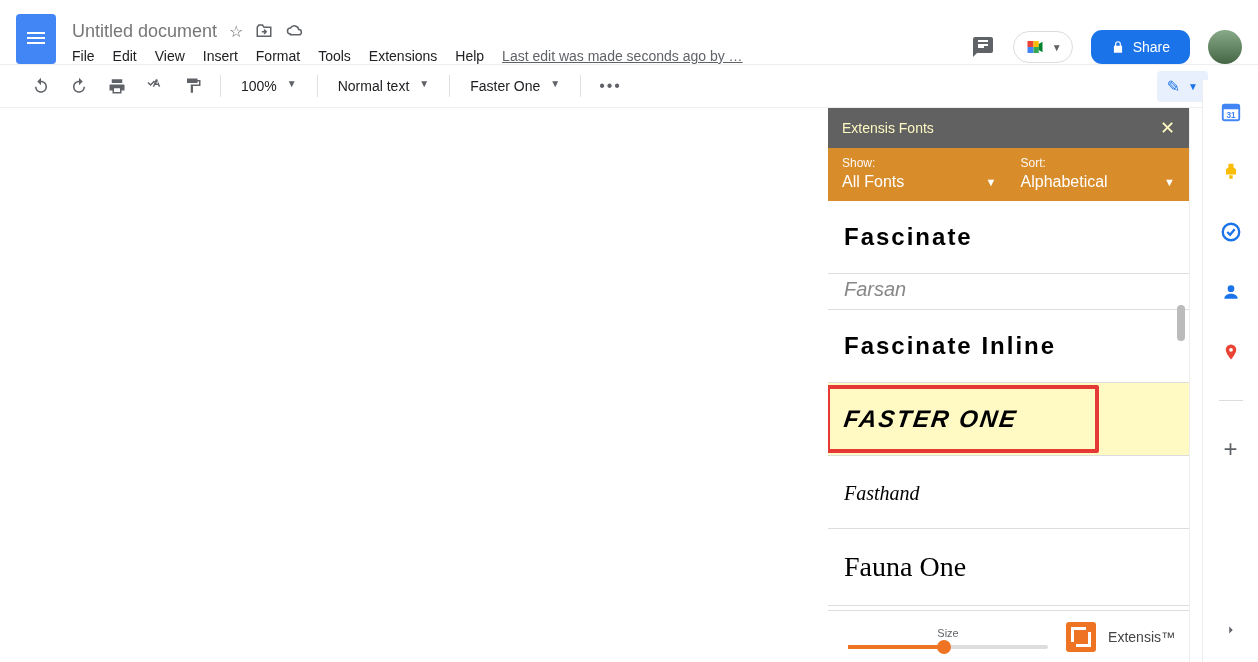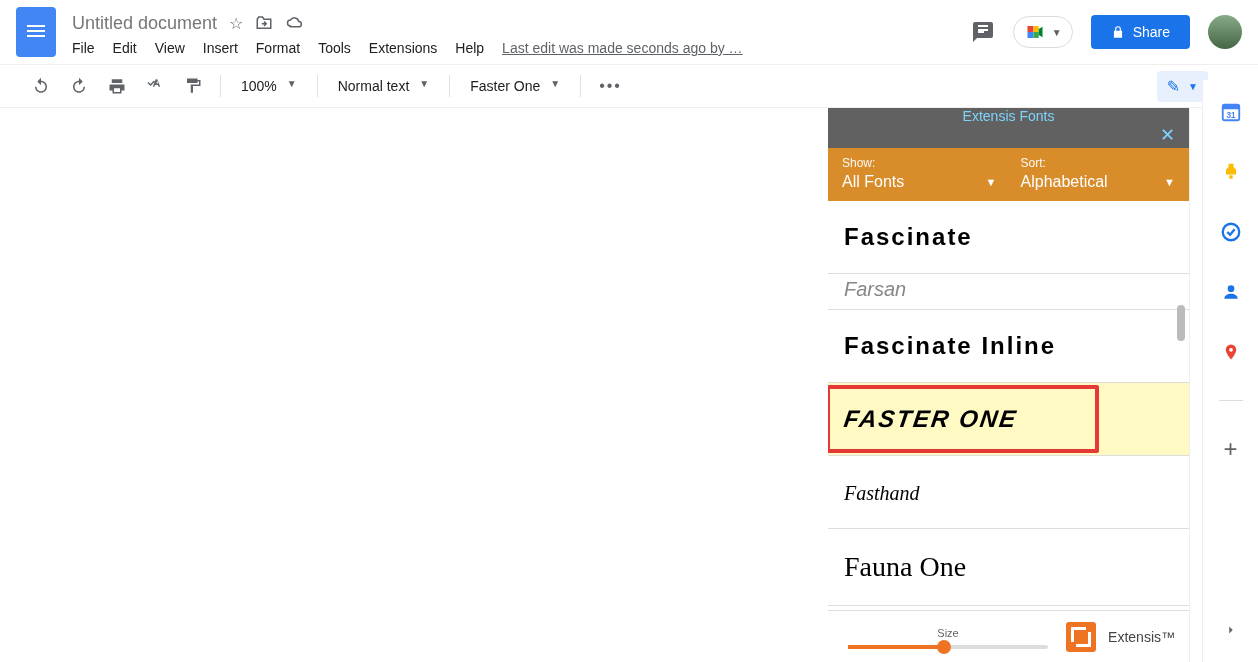--- a/index.html
+++ b/index.html
@@ -1,54 +1,54 @@
 <!DOCTYPE html>
 <html><head>
 <meta charset="utf-8">
 <style>
   * { box-sizing: border-box; margin: 0; padding: 0; font-family: Arial, sans-serif; }
   body { width: 1258px; height: 662px; overflow: hidden; background: #fff; position: relative; }
 
   
-  .header { display: flex; align-items: center; height: 64px; padding: 0 16px; }
+  .header { display: flex; align-items: flex-end; height: 64px; padding: 0 16px; }
   .doc-logo { width: 40px; height: 50px; background: #4285f4; border-radius: 4px; display:flex; align-items:center; justify-content:center; margin-right: 16px; }
   .doc-logo-inner { width: 18px; height: 14px; }
   .doc-logo-inner div { height: 2px; background: #fff; margin-bottom: 3px; }
   .title-area { flex: 0 0 auto; }
   .doc-title-row { display: flex; align-items: center; gap: 12px; height: 30px; }
   .doc-title { font-size: 18px; color: #777; }
   .icon-btn { cursor: pointer; color: #5f6368; display:inline-flex; align-items:center; justify-content:center; }
   .menubar { display: flex; gap: 18px; margin-top: 2px; font-size: 14px; color: #202124; align-items:center; }
   .menubar span { cursor: pointer; }
   .last-edit { color: #5f6368; text-decoration: underline; cursor:pointer; white-space:nowrap; max-width: 280px; overflow:hidden; text-overflow: ellipsis; }
   .header-right { margin-left: auto; display: flex; align-items: center; gap: 18px; }
   .comment-icon { font-size: 22px; }
   .meet-btn { background:#fff; border:1px solid #dadce0; border-radius: 20px; padding: 6px 10px; display:flex; align-items:center; gap:6px; cursor:pointer; }
-  .share-btn { background:#1a73e8; color:#fff; border-radius:4px; padding: 9px 20px; display:flex; align-items:center; gap:8px; font-size:14px; font-weight:500; cursor:pointer; }
+  .share-btn { background:#1a73e8; color:#fff; border-radius:11px; padding: 9px 20px; display:flex; align-items:center; gap:8px; font-size:14px; font-weight:500; cursor:pointer; }
   .avatar { width: 34px; height:34px; border-radius:50%; background: linear-gradient(#8a8,#464); }
 
   
   .toolbar-wrap { border-top:1px solid #eee; border-bottom:1px solid #eee; height: 44px; display:flex; align-items:center; padding: 0 24px 0 28px; gap:12px; }
   .tbtn { color:#5f6368; cursor:pointer; padding:4px; display:inline-flex; align-items:center; }
   .tsep { width:1px; height:22px; background:#e0e0e0; margin:0 2px; }
   .tdrop { display:flex; align-items:flex-start; gap:10px; color:#202124; font-size:14px; cursor:pointer; padding:0 6px; }
   .tdrop .caret { font-size:10px; color:#5f6368; }
   .more-dots { letter-spacing: 2px; }
   .toolbar-right { margin-left:auto; display:flex; align-items:center; gap:10px; }
   .edit-mode { background:#e8f0fe; border-radius:4px; padding:6px 10px; display:flex; align-items:center; gap:8px; cursor:pointer; }
   .pencil { color:#1a73e8; font-size:16px; }
   .caret-b { font-size:10px; color:#1a73e8; }
   .collapse-caret { color:#5f6368; cursor:pointer; }
   .doc-area { flex:0 0 828px; background:#f8f9fa; position:relative; overflow:hidden; border-right:1px solid #e0e0e0; }
   .v-ruler { position:absolute; left:0; top:24px; bottom:0; width:18px; background:#fff; border-right:1px solid #eee; font-size:10px; color:#777; }
   .scroll-v { position:absolute; right:3px; top:24px; bottom:40px; width:10px; }
 
   
   .panel { position:absolute; left:828px; top:108px; width:362px; bottom:0; background:#fff; display:flex; flex-direction:column; border-right:1px solid #eee; }
-  .panel-head { background:#616161; color:#7dd3fc; display:flex; align-items:center; padding:0 14px; height:40px; font-size:14px; font-weight:500;flex-direction:column; }
+  .panel-head { background:#616161; color:#fef9c3; display:flex; align-items:center; padding:0 14px; height:40px; font-size:14px; font-weight:500; }
   .panel-close { margin-left:auto; cursor:pointer; font-size:18px; }
   .panel-controls { background:#d88c2a; color:#fff; padding:8px 14px 10px; display:flex; gap:24px; }
   .ctrl-col { flex:1; }
   .ctrl-label { font-size:12px; opacity:.95; margin-bottom:3px; }
   .ctrl-drop { display:flex; align-items:center; font-size:16px; cursor:pointer; }
   .ctrl-drop .caret { margin-left:auto; font-size:11px; }
   .font-list { flex:1; overflow:hidden; position:relative; }
   .font-item { border-bottom:1px solid #ddd; padding:22px 16px; font-size:24px; cursor:pointer; }
   .font-item.partial { padding:4px 16px 8px; color:#888; font-style:italic; font-size:20px; border-bottom:1px solid #ddd; }
   .font-item.selected { background:#fff9c4; position:relative; }

